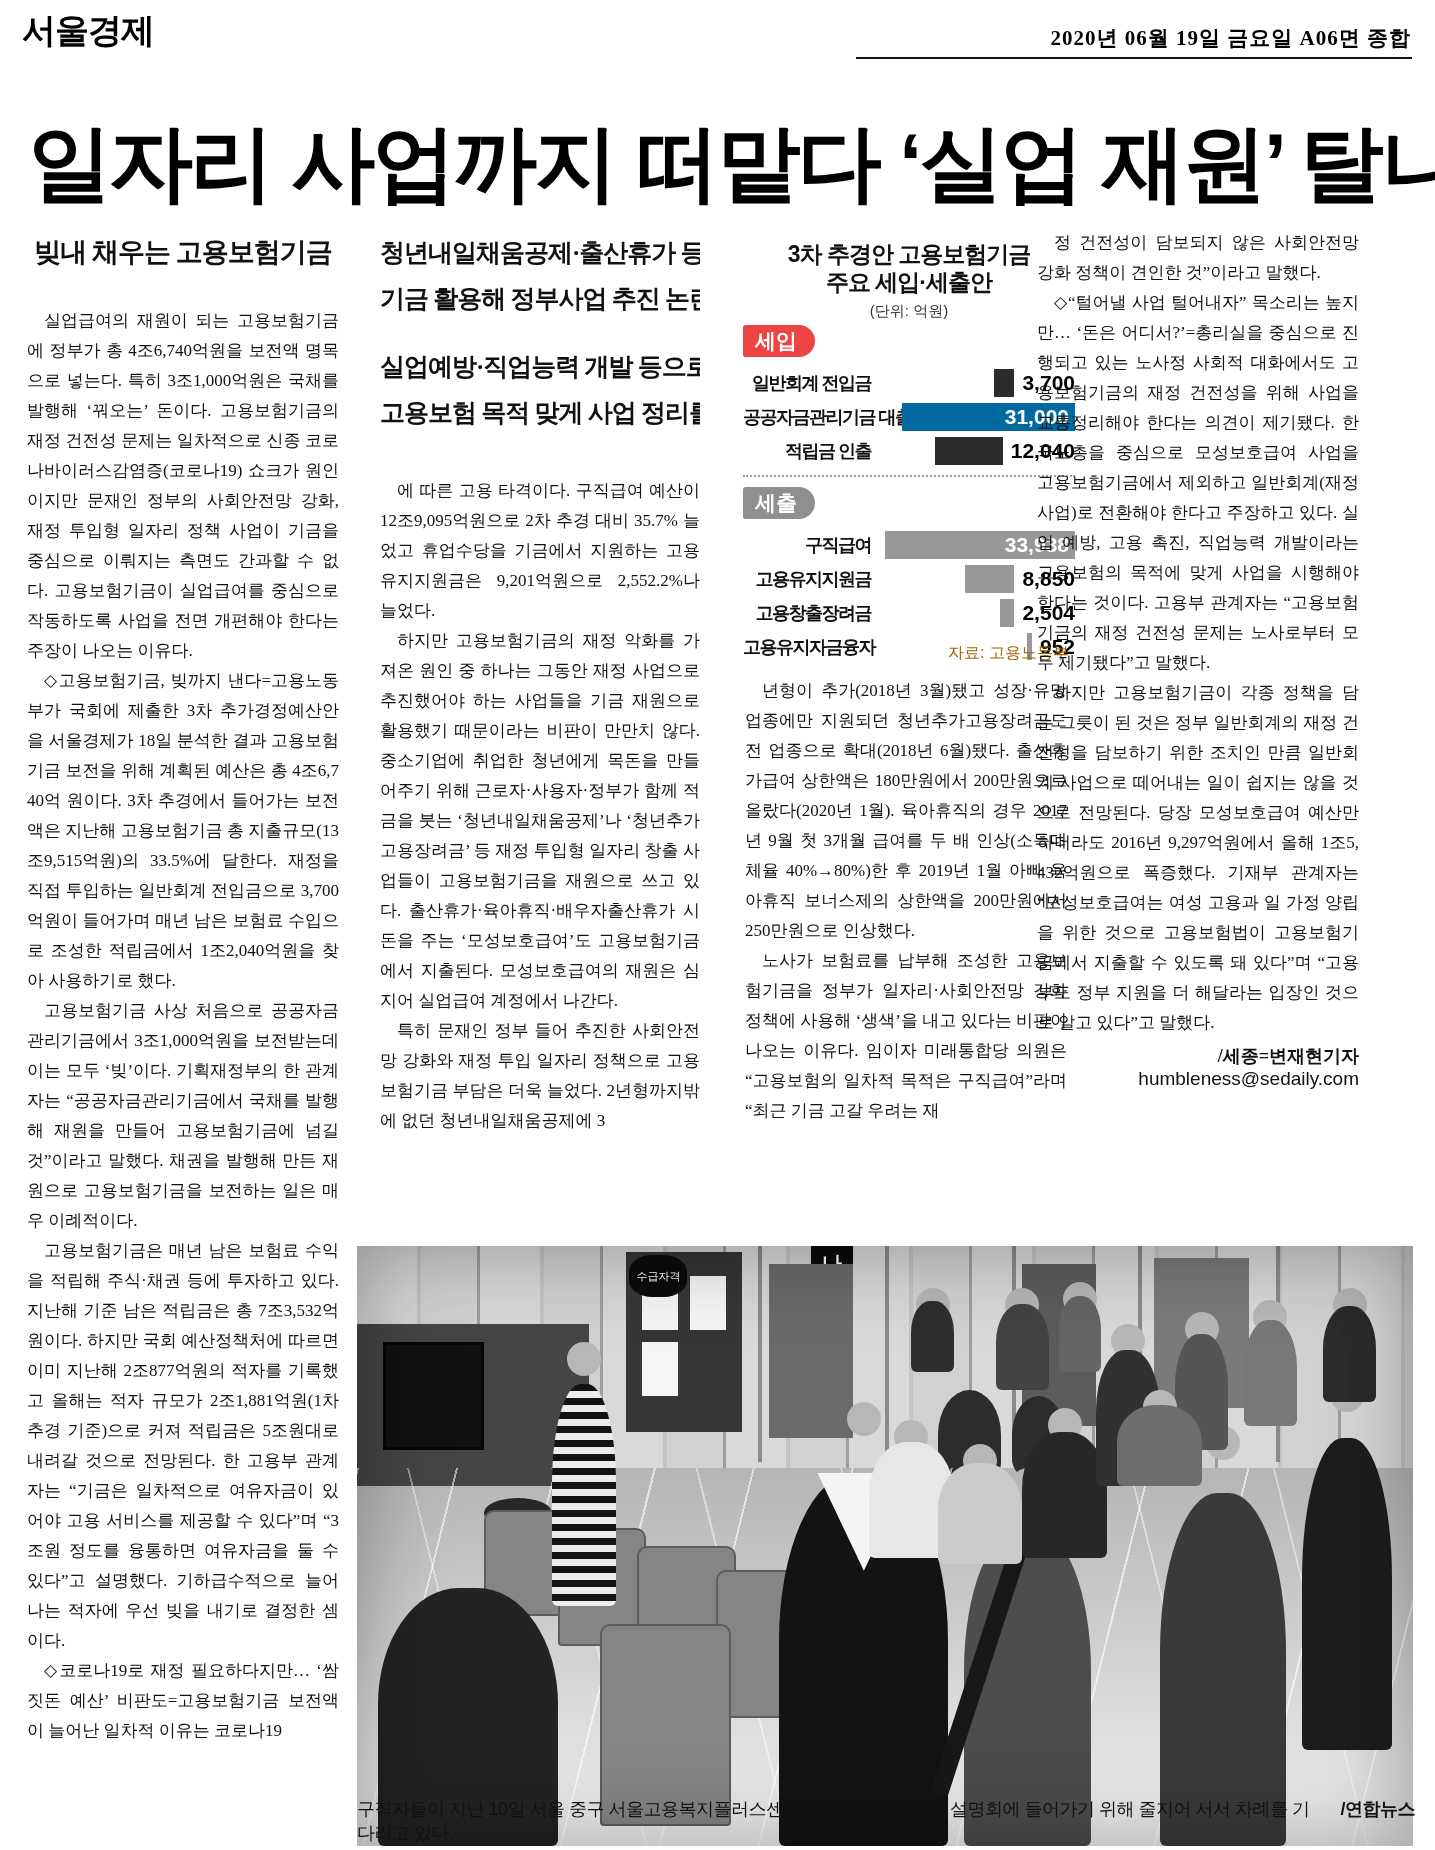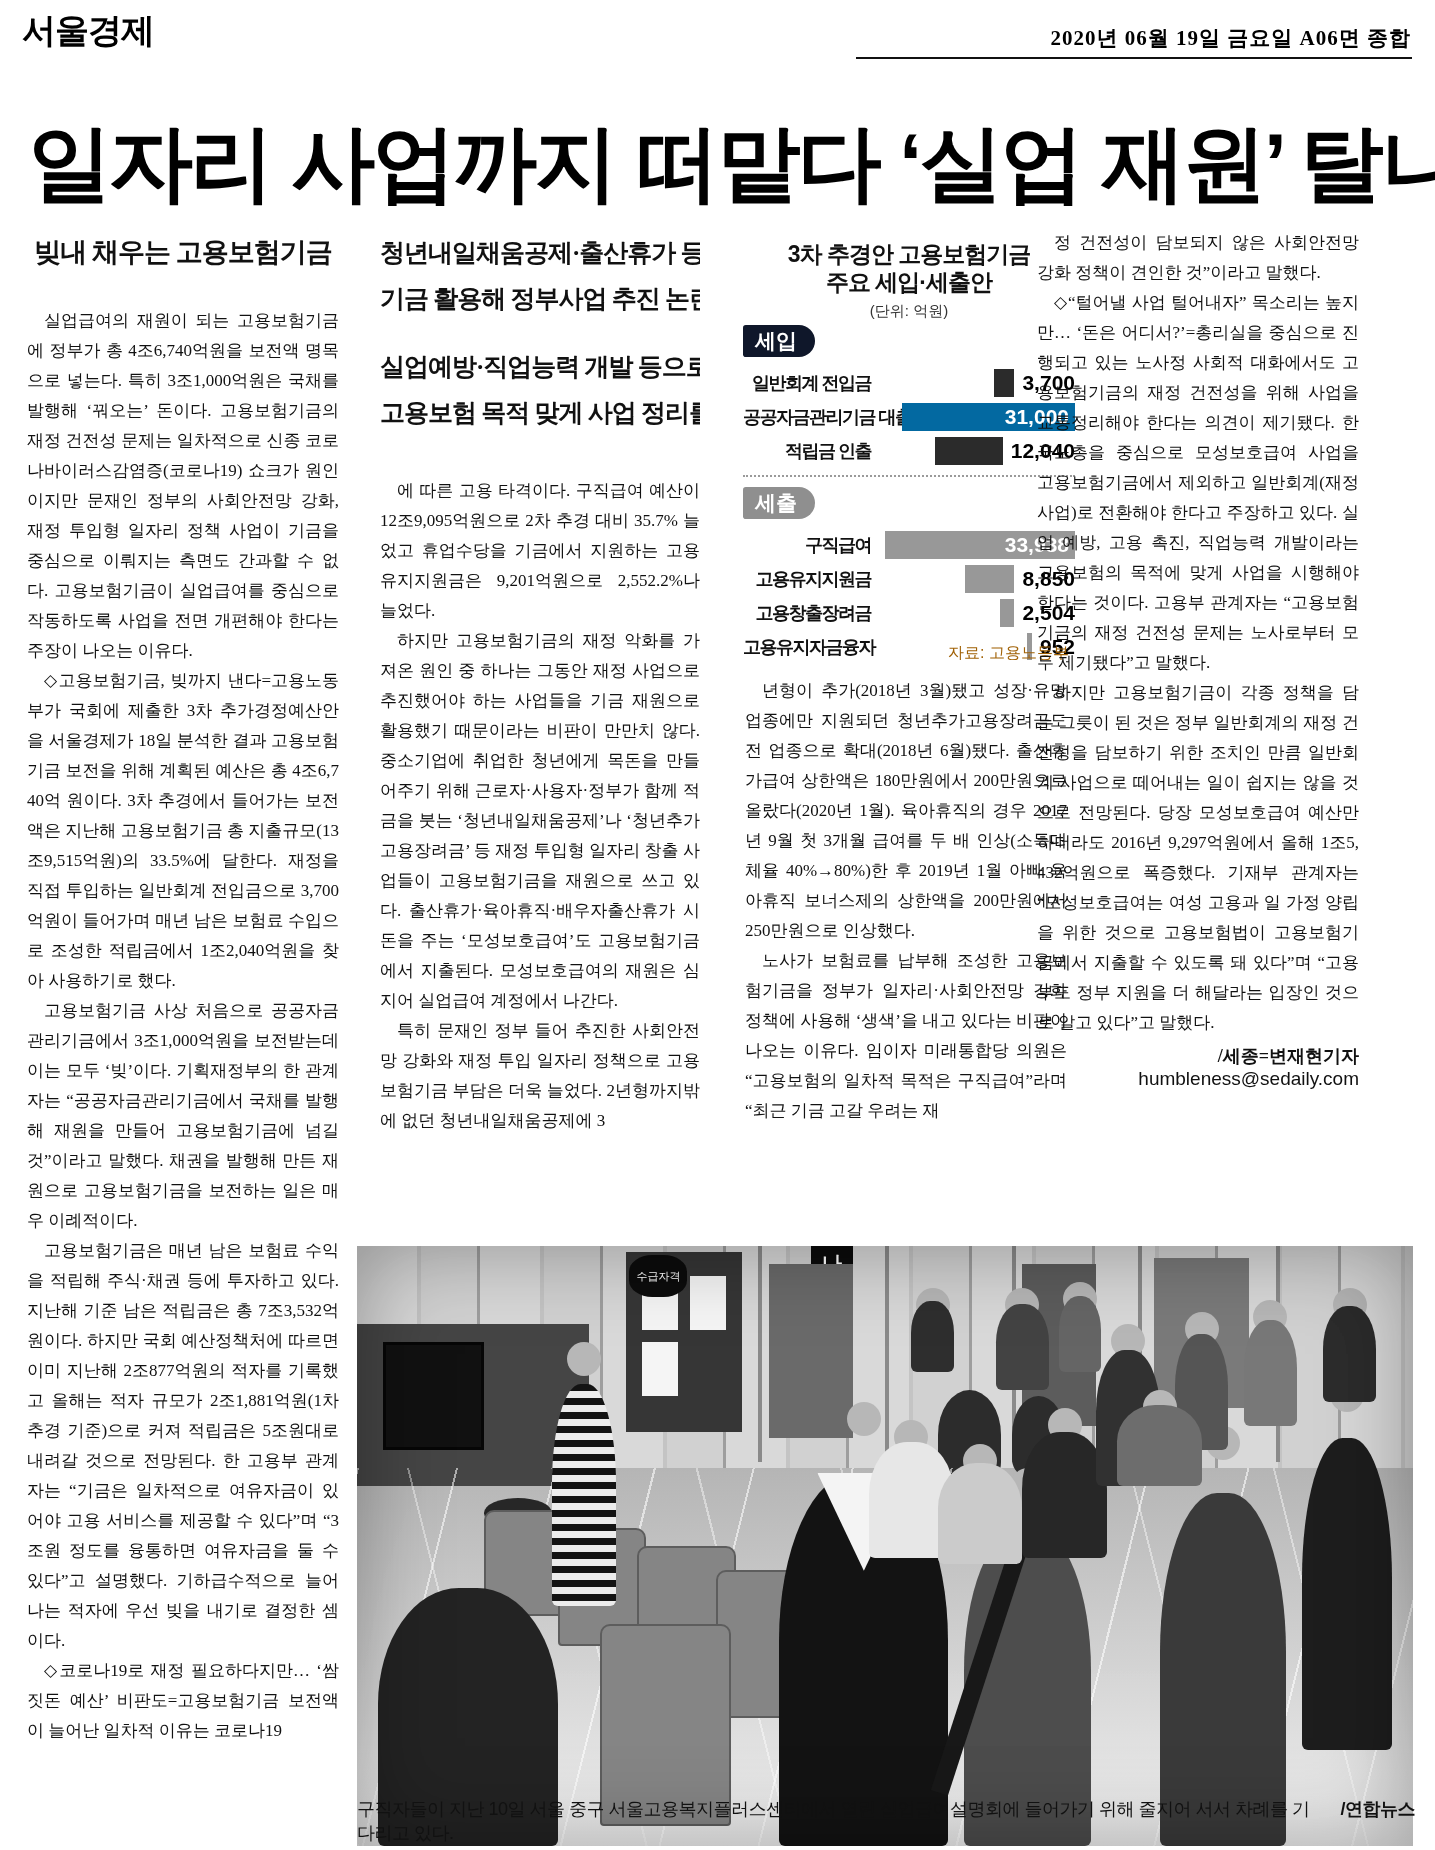--- a/index.html
+++ b/index.html
@@ -119,21 +119,21 @@
       <p class="para">에 따른 고용 타격이다. 구직급여 예산이 12조9,095억원으로 2차 추경 대비 35.7% 늘었고 휴업수당을 기금에서 지원하는 고용유지지원금은 9,201억원으로 2,552.2%나 늘었다.</p>
       <p class="para">하지만 고용보험기금의 재정 악화를 가져온 원인 중 하나는 그동안 재정 사업으로 추진했어야 하는 사업들을 기금 재원으로 활용했기 때문이라는 비판이 만만치 않다. 중소기업에 취업한 청년에게 목돈을 만들어주기 위해 근로자·사용자·정부가 함께 적금을 붓는 ‘청년내일채움공제’나 ‘청년추가고용장려금’ 등 재정 투입형 일자리 창출 사업들이 고용보험기금을 재원으로 쓰고 있다. 출산휴가·육아휴직·배우자출산휴가 시 돈을 주는 ‘모성보호급여’도 고용보험기금에서 지출된다. 모성보호급여의 재원은 심지어 실업급여 계정에서 나간다.</p>
       <p class="para">특히 문재인 정부 들어 추진한 사회안전망 강화와 재정 투입 일자리 정책으로 고용보험기금 부담은 더욱 늘었다. 2년형까지밖에 없던 청년내일채움공제에 3</p>
     </div>
 </div>
 
 <div id="chart" class="col">
   <div class="chart-title">3차 추경안 고용보험기금</div>
   <div class="chart-title">주요 세입·세출안</div>
   <div class="chart-unit">(단위: 억원)</div>
-  <div class="chart-rows"><div class="cbadge" style="background: #0f172a;">세입</div><div class="crow">
+  <div class="chart-rows"><div class="cbadge" style="background: #ef4444;">세입</div><div class="crow">
         <div class="clabel">일반회계 전입금</div>
         <div class="cbararea">
           <div class="cbar" style="width: 20.6765px; background: rgb(43, 43, 43);"></div>
           <span class="cval-out">3,700</span>
         </div>
       </div><div class="crow">
         <div class="clabel">공공자금관리기금 대출</div>
         <div class="cbararea">
           <div class="cbar" style="width: 173.235px; background: #0369a1;">
             <span class="cval-in">31,000</span>

